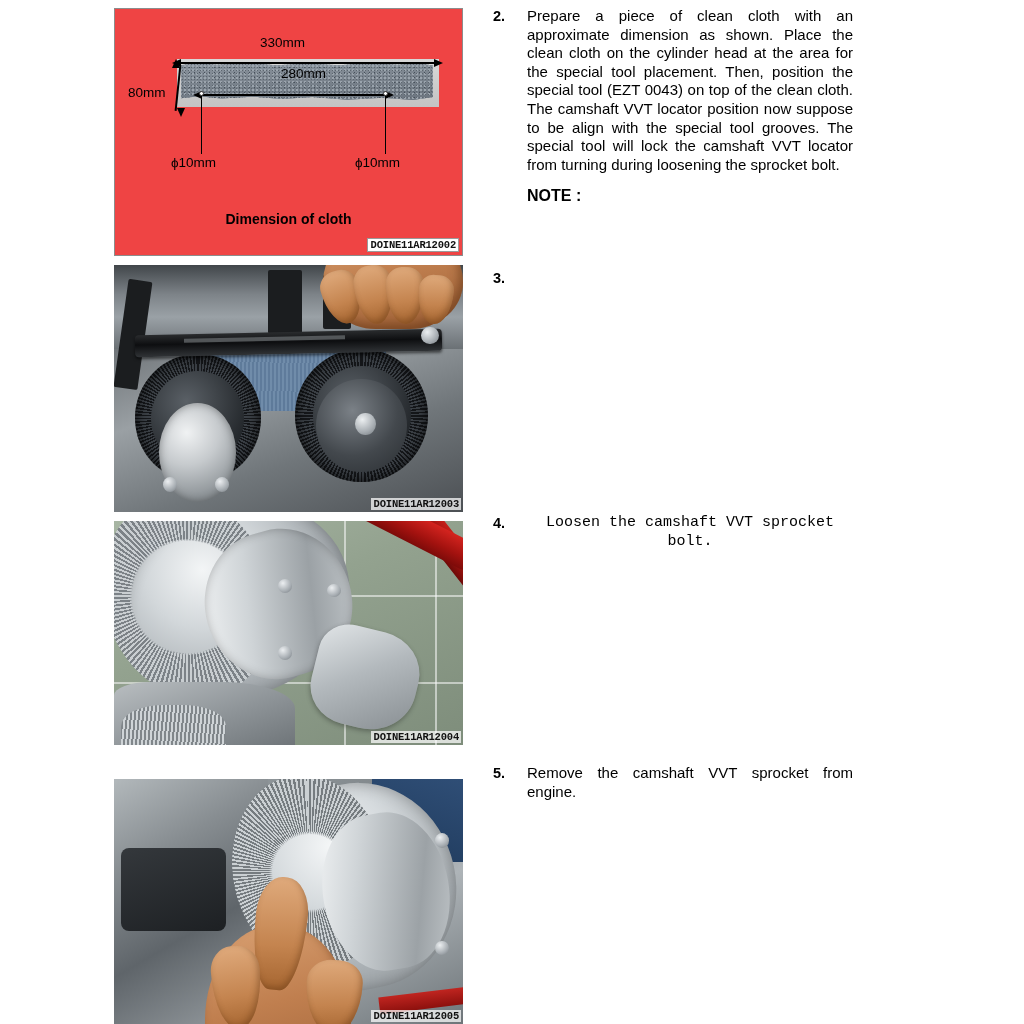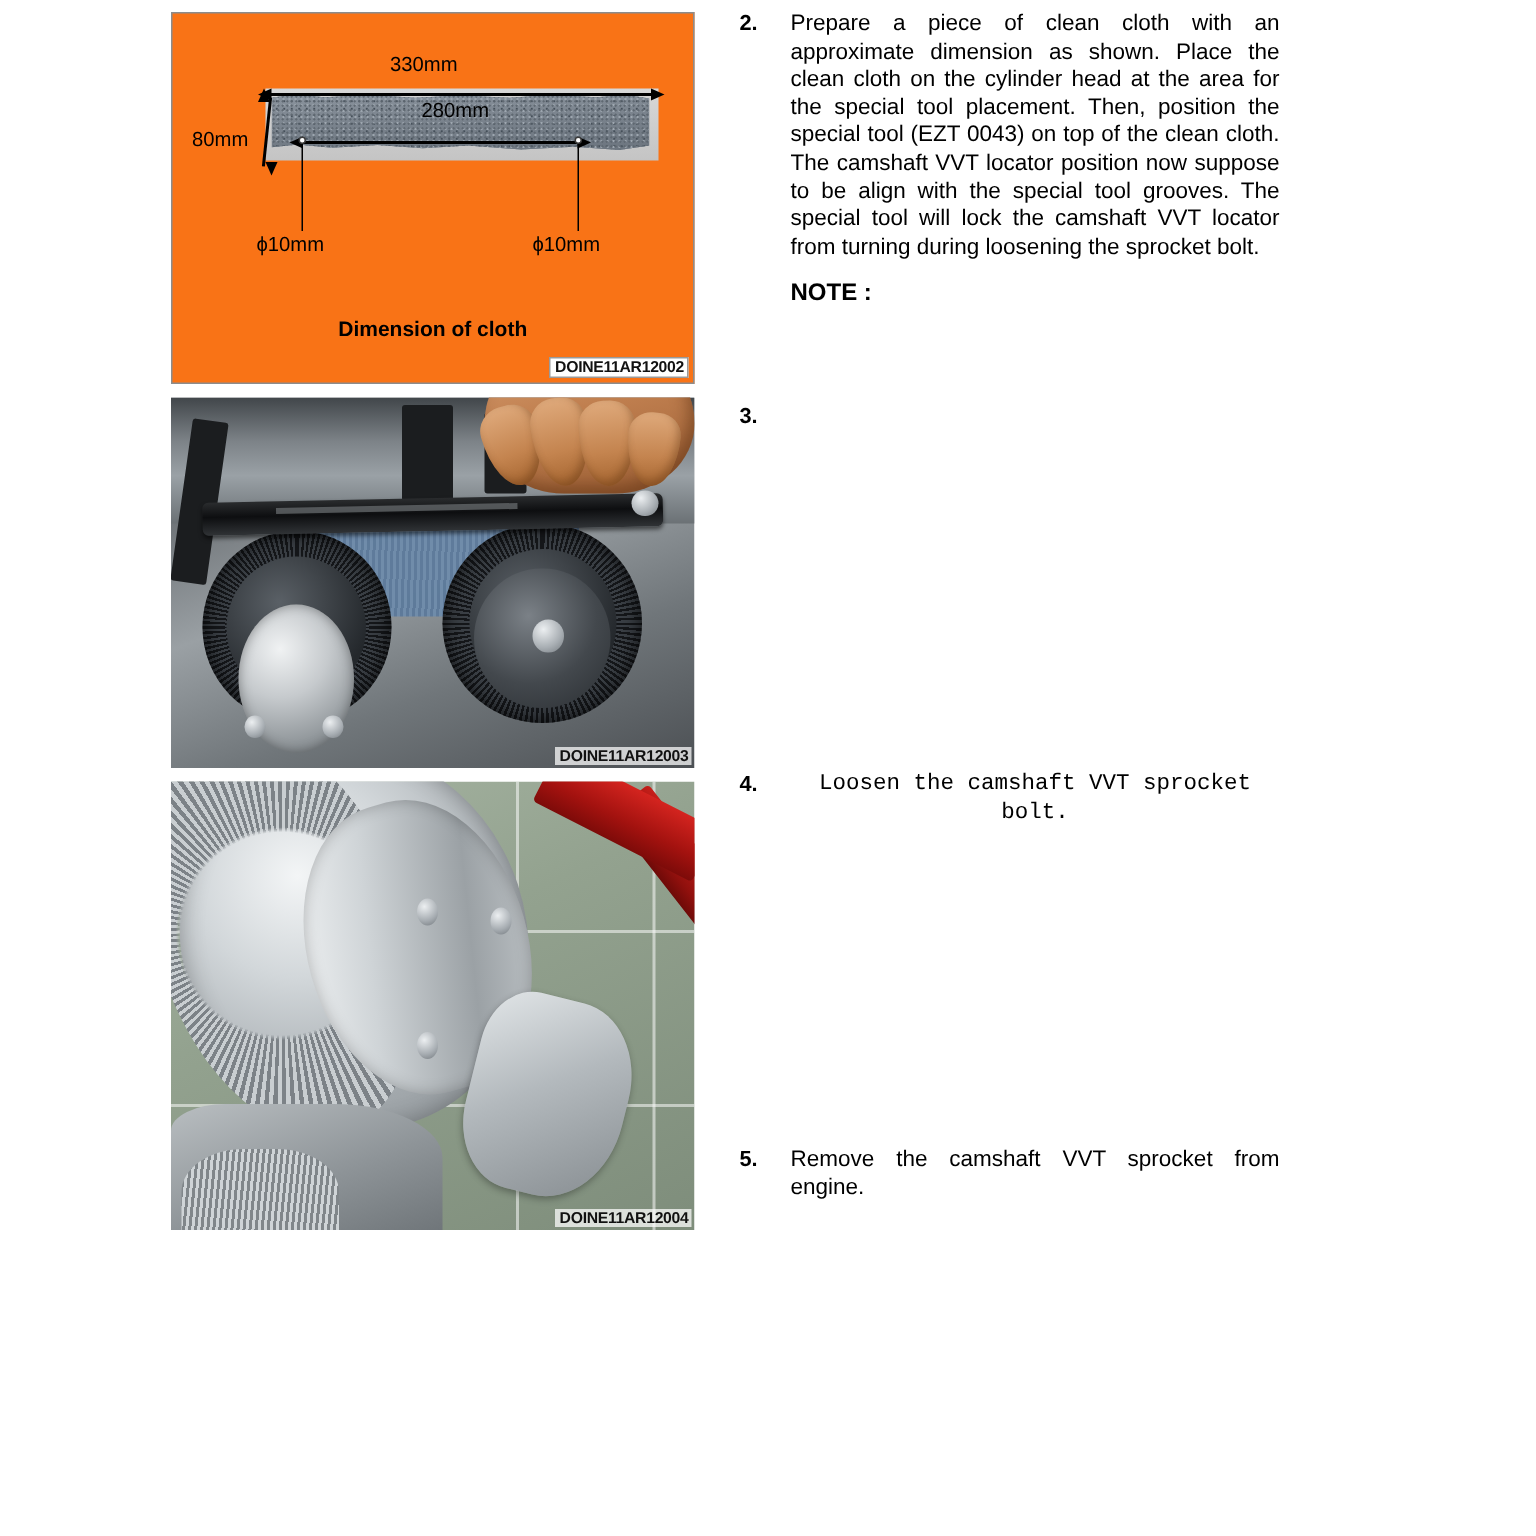--- a/index.html
+++ b/index.html
@@ -14,29 +14,29 @@
     position: relative;
     width: 1024px;
     height: 1024px;
     background: #ffffff;
   }
 
   
   .fig-col { position: absolute; left: 114px; top: 0; width: 350px; height: 1024px; }
 
   .figure { position: absolute; left: 0; width: 349px; overflow: hidden; }
-  .figure.bordered { border: 1px solid #8c8c8c; background: #f97316; }
+  .figure.bordered { border: 1px solid #8c8c8c; background: #ef4444; }
 
   .caption {
     position: absolute; right: 2px; bottom: 2px;
     font-size: 10.5px; font-weight: 700; color: #111;
     letter-spacing: -0.2px;
     background: rgba(255,255,255,0.72);
     padding: 0 2px 0 3px;
-    font-family: Liberation Sans, sans-serif;
+    font-family: Liberation Mono, monospace;
     z-index: 40;
   }
   .figure.bordered .caption { background: #ffffff; border: 1px solid #9a9a9a; bottom: 3px; right: 3px; }
 
   
   #fig-cloth { top: 8px; height: 248px; }
   .cloth-stage { position: absolute; inset: 0; }
 
   .cloth-backing {            
     position: absolute; left: 62px; top: 50px; width: 262px; height: 48px;
@@ -69,21 +69,21 @@
   .dot { position: absolute; width: 5px; height: 5px; border-radius: 50%; background: #fff; border: 1px solid #3a3a3a; z-index: 6; }
   .leader { position: absolute; width: 1px; background: #000; }
 
   .fig-title {
     position: absolute; left: 0; right: 0; text-align: center;
     font-size: 14px; font-weight: 700; color: #000;
   }
 
   
   #fig-tool   { top: 265px; height: 247px; }
-  #fig-loosen { top: 521px; height: 299px; }
+  #fig-loosen { top: 521px; height: 224px; }
   #fig-remove { top: 779px; height: 245px; }
   .photo { position: absolute; inset: 0; overflow: hidden; }
 
   
   .p2-bg { position: absolute; inset: 0; background:
       linear-gradient(160deg,#8e9296 0%, #6f7478 22%, #9aa0a4 45%, #70767a 70%, #4c5054 100%); }
   .p2-headband { position:absolute; left:0; top:0; width:100%; height:34%;
       background: linear-gradient(180deg,#41464a 0%, #7d8388 35%, #9aa1a6 62%, #6b7175 100%); }
   .p2-darkslot { position:absolute; background:#1b1d1f; border-radius:2px; }
   .p2-cloth { position:absolute; left:26%; top:33%; width:52%; height:26%;
@@ -283,20 +283,41 @@
         <div class="bolt" style="left:47%; top:26%; width:4%; height:6%; z-index:11;"></div>
         <div class="bolt" style="left:47%; top:56%; width:4%; height:6%; z-index:11;"></div>
         <div class="bolt" style="left:61%; top:28%; width:4%; height:6%; z-index:11;"></div>
         <div class="p3-wrench"></div>
         <div class="p3-lower"></div>
         <div class="p3-pulley"></div>
       </div>
       <div class="caption">DOINE11AR12004</div>
     </div>
 
+    <div class="figure" id="fig-remove">
+      <div class="photo">
+        <div class="p4-bg"></div>
+        <div class="p4-blue"></div>
+        <div class="p4-red"></div>
+        <div class="p4-engine"></div>
+        <div class="p4-dark"></div>
+
+        <div class="p4-vvt"></div>
+        <div class="p4-ribs"></div>
+        <div class="p4-collar"></div>
+        <div class="bolt" style="left:92%; top:22%; width:4%; height:6%; z-index:11;"></div>
+        <div class="bolt" style="left:92%; top:66%; width:4%; height:6%; z-index:11;"></div>
+
+        <div class="hand" style="left:26%; bottom:-30%; width:42%; height:70%;"></div>
+        <div class="finger" style="left:40%; top:40%; width:15%; height:46%; transform:rotate(6deg); border-radius:46% 46% 40% 40% / 34% 34% 66% 66%;"></div>
+        <div class="finger" style="left:28%; top:68%; width:14%; height:34%; transform:rotate(-4deg);"></div>
+        <div class="finger" style="left:55%; top:74%; width:16%; height:30%; transform:rotate(3deg);"></div>
+      </div>
+      <div class="caption">DOINE11AR12005</div>
+    </div>
 
   </div>
 
   <div class="text-col">
 
     <div class="step" style="position:absolute; left:0; top:7px; width:360px;">
       <div class="step-num">2.</div>
       <div class="step-body">
         <p class="para">Prepare a piece of clean cloth with an approximate dimension as shown. Place the clean cloth on the cylinder head at the area for the special tool placement. Then, position the special tool (EZT 0043) on top of the clean cloth. The camshaft VVT locator position now suppose to be align with the special tool grooves. The special tool will lock the camshaft VVT locator from turning during loosening the sprocket bolt.</p>
         <div class="block">

